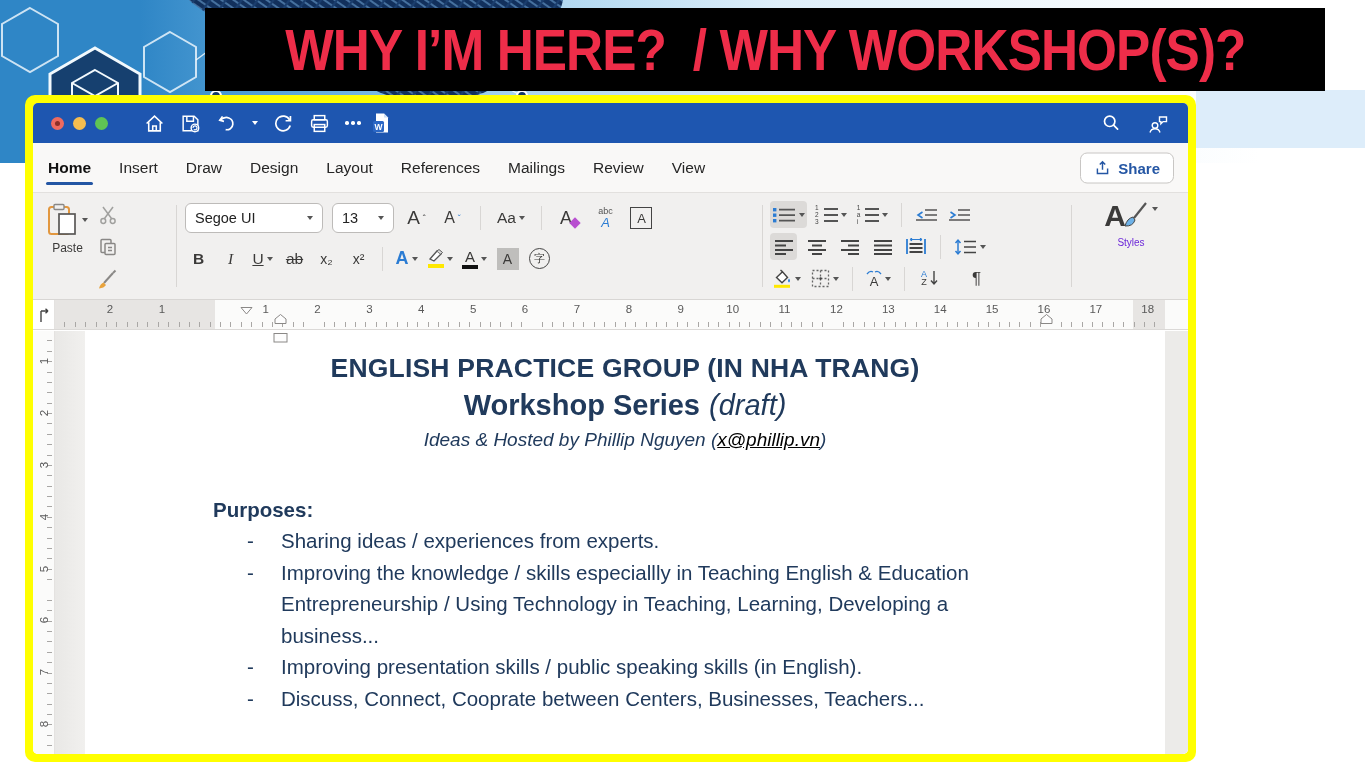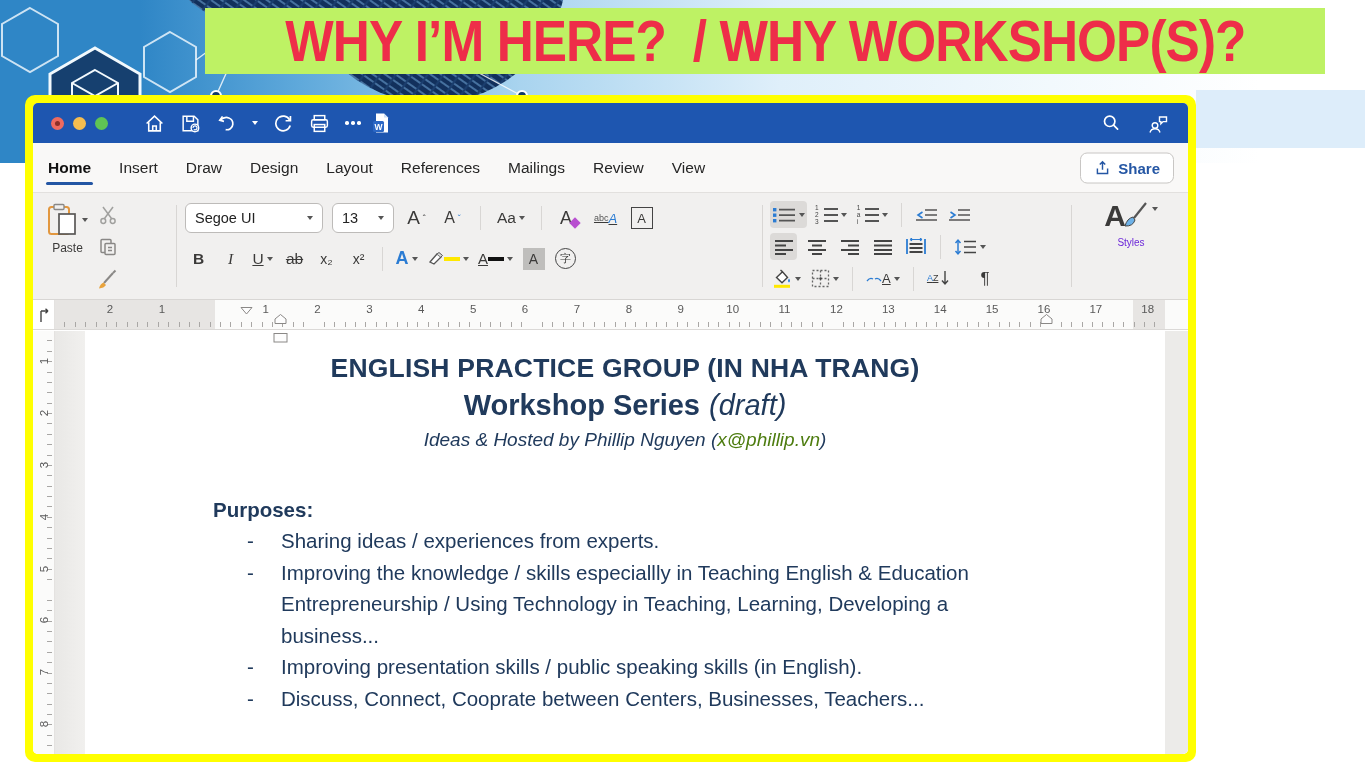--- a/index.html
+++ b/index.html
@@ -6,21 +6,21 @@
   html,body { width:1365px; height:768px; }
   body { position:relative; overflow:hidden; background:#fff; font-family:"Liberation Sans", sans-serif; }
 
   
   .bg-strip { position:absolute; left:0; top:0; width:1365px; height:163px;
     background:linear-gradient(90deg,#2F86C6 0,#2F86C6 140px,#5FA9DB 300px,#A9D4EF 520px,#DFEFFA 780px,#F2F9FD 1050px,#FFFFFF 1260px); }
   .bg-deco { position:absolute; left:0; top:0; }
   .bg-band { position:absolute; left:1196px; top:90px; width:169px; height:58px; background:#DDEDFA; }
 
   
-  .banner { position:absolute; left:205px; top:8px; width:1120px; height:66px; background:#bef264;
+  .banner { position:absolute; left:205px; top:8px; width:1120px; height:83px; background:#000000;
     display:flex; align-items:center; justify-content:center; }
   .banner-text { font-size:57px; font-weight:bold; color:#EE2D49; white-space:pre; letter-spacing:-1px; transform:scaleX(.9); }
 
   
   .frame { position:absolute; left:25px; top:95px; width:1171px; height:667px; background:#FFFF00; border-radius:10px; }
   .window { position:absolute; left:8px; top:8px; width:1155px; height:651px; background:#fff; border-radius:5px; overflow:hidden; }
 
   
   .titlebar { height:40px; background:#1E56B0; display:flex; align-items:center; padding:0 18px; }
   .lights { display:flex; gap:9px; margin-right:36px; }
@@ -57,21 +57,21 @@
 
   .g-font { position:absolute; left:152px; top:10px; width:575px; }
   .f-row1 { display:flex; align-items:center; gap:9px; }
   .select { height:30px; border:1px solid #BDBBB9; background:#fff; border-radius:6px; display:flex; align-items:center; justify-content:space-between; padding:0 9px; font-size:14.5px; color:#222; }
   .sel-font { width:138px; } .sel-size { width:62px; }
   .f-row2 { display:flex; align-items:center; gap:5px; margin-top:12px; }
   .mini-div { width:1px; height:24px; background:#D8D6D4; margin:0 5px; }
   .u-l { text-decoration:underline; } .strike { text-decoration:line-through; } .ital { font-style:italic; font-family:"Liberation Serif",serif; }
   .supsub { font-size:14px; }
   .fx-a { color:#2B7CD3; font-weight:bold; font-size:18px; }
-  .colstack { display:flex; flex-direction:row; align-items:center; line-height:1;text-decoration:underline; }
+  .colstack { display:flex; flex-direction:column; align-items:center; line-height:1; }
   .bar { width:16px; height:4px; margin-top:1px; }
   .phon-top { font-size:9px; color:#555; } .phon-a { font-size:13px; color:#2B7CD3; font-style:italic; }
   .border-a { width:22px; height:22px; border:1.6px solid #444; display:flex; align-items:center; justify-content:center; font-size:13px; }
   .shade-a { width:22px; height:22px; background:#BFBEBC; display:flex; align-items:center; justify-content:center; font-size:14px; }
   .enclose { width:21px; height:21px; border:1.4px solid #444; border-radius:50%; display:flex; align-items:center; justify-content:center; font-size:11px; }
   .eraser { width:8px; height:8px; background:#B84FD0; transform:rotate(45deg); margin-left:-4px; margin-top:10px; }
 
   .g-para { position:absolute; left:737px; top:8px; }
   .p-row { display:flex; align-items:center; gap:6px; }
   .p-row + .p-row { margin-top:5px; }
@@ -105,21 +105,21 @@
   .vticks { position:absolute; right:2px; top:0; height:420px; width:5px;
     background:repeating-linear-gradient(180deg, transparent 0 9.4px, #A9A7A5 9.4px 10.38px); }
   .gutterL { position:absolute; left:22px; width:30px; top:0; bottom:0; background:linear-gradient(90deg,#E9E8E6,#F1F0EE); }
   .page { position:absolute; left:52px; width:1080px; top:0; bottom:0; background:#fff; color:#203A5C; }
   .gutterR { position:absolute; left:1132px; right:0; top:0; bottom:0; background:#ECEBE9; }
 
   .h1 { margin-top:22px; text-align:center; font-weight:bold; font-size:26.5px; letter-spacing:.2px; }
   .h2 { margin-top:5px; text-align:center; font-size:29px; font-weight:bold; }
   .h2 .it { font-style:italic; font-weight:normal; margin-left:9px; }
   .byline { margin-top:7px; text-align:center; font-style:italic; font-size:19px; }
-  .byline .link { color:#4d7c0f; cursor:pointer; }
+  .byline .link { color:#000000; text-decoration:underline; cursor:pointer; }
   .purposes { margin:47px 0 0 128px; font-weight:bold; font-size:20.5px; }
   .bullets { margin:3px 0 0 162px; }
   .bullet { display:flex; font-size:20.5px; line-height:31.5px; }
   .dash { width:34px; flex:none; }
   .btext { width:724px; }
 </style>
 </head>
 <body>
 
 <div class="bg-strip"></div>

